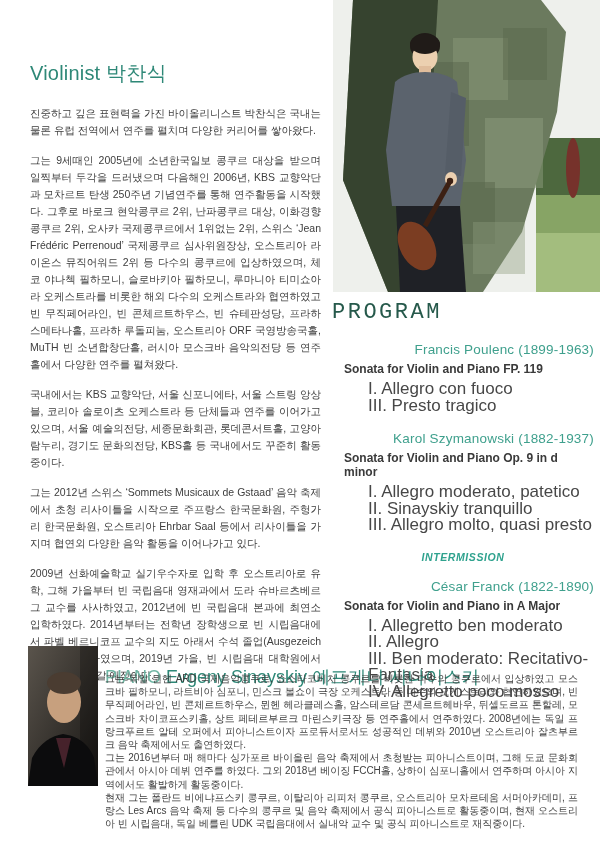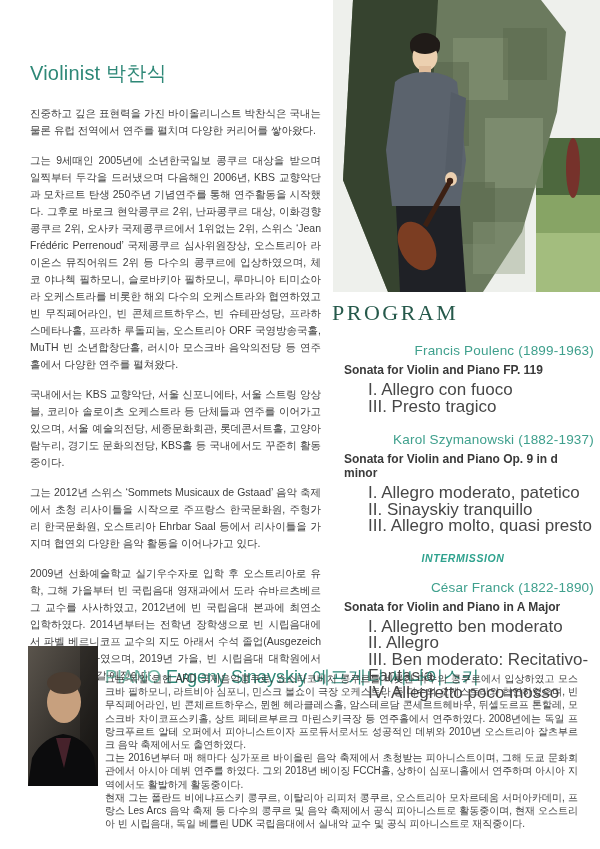--- a/index.html
+++ b/index.html
@@ -14,21 +14,21 @@
     color:var(--accent,#2E8877);font-size:20px;font-weight:400;
     letter-spacing:.2px;margin:0 0 18px 0;
   }
   .v-para{
     font-size:10.5px;line-height:17px;text-align:justify;
     word-break:break-all;margin:0 0 13px 0;
   }
   .violinist-photo{position:absolute;left:333px;top:0;width:267px;height:292px;}
   .program-col{position:absolute;left:332px;top:300px;width:262px;}
   .program-heading{
-    font-family:Liberation Serif, serif;
+    font-family:Liberation Mono, monospace;
     font-size:22px;letter-spacing:2.5px;color:var(--program-heading,#26594B);
     margin:0 0 17px 0;font-weight:400;
   }
   .piece{margin-bottom:17px;}
   .composer{color:var(--composer,#3FA08D);font-size:13.5px;margin-bottom:5px;letter-spacing:.2px;text-align:right;}
   .piece-title{font-size:12px;font-weight:bold;color:#3a3a3a;margin-bottom:5px;margin-left:12px;}
   .movement{font-size:17px;color:#474747;line-height:16.5px;margin-left:36px;}
   .intermission{
     text-align:center;font-size:10.5px;font-style:italic;font-weight:bold;
     color:var(--intermission,#2FA28E);letter-spacing:.6px;margin:6px 0 16px 0;

